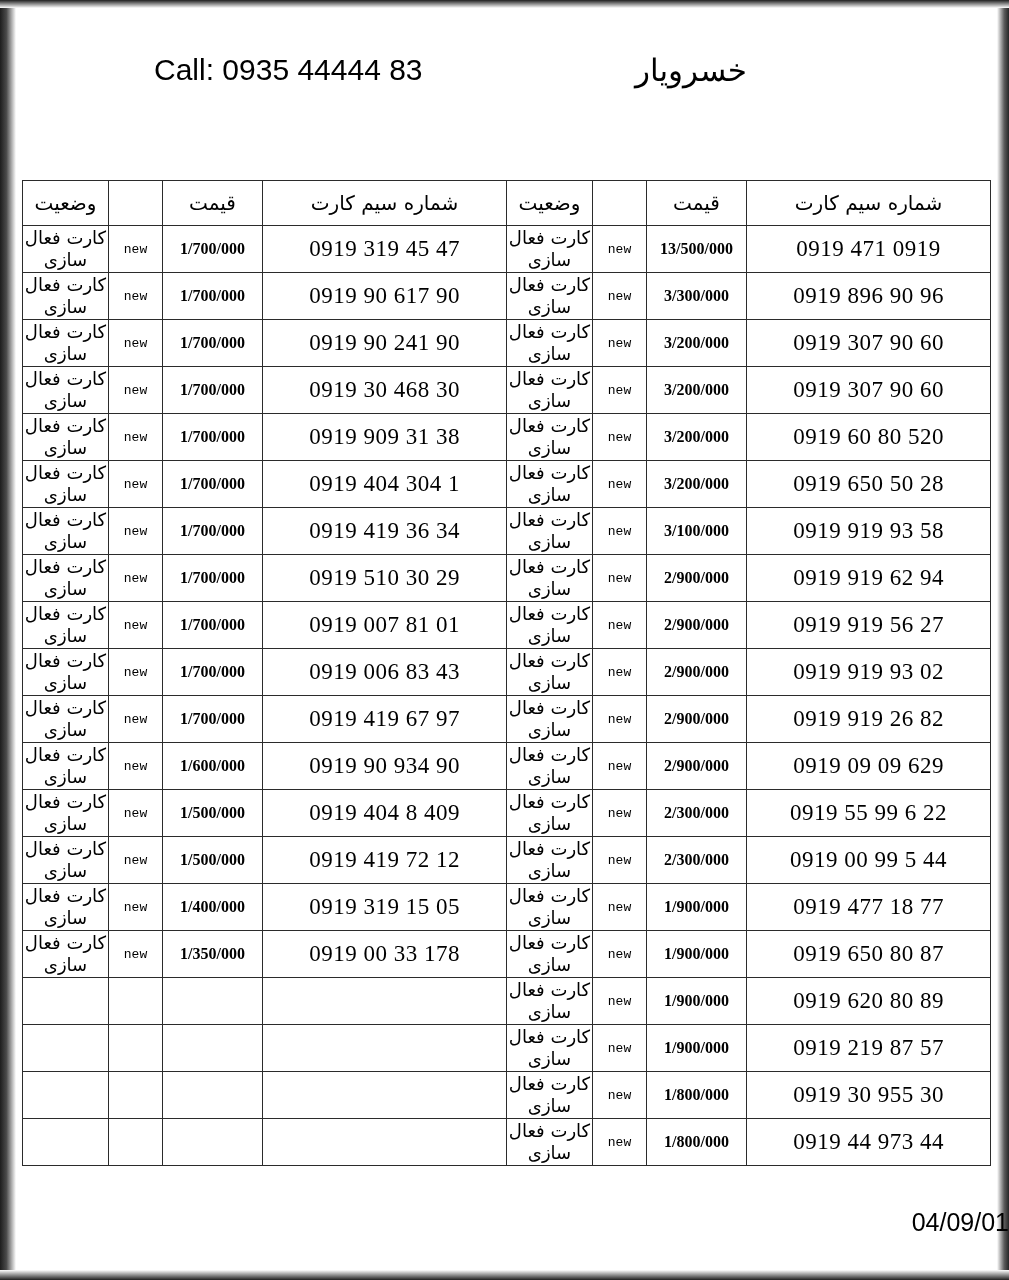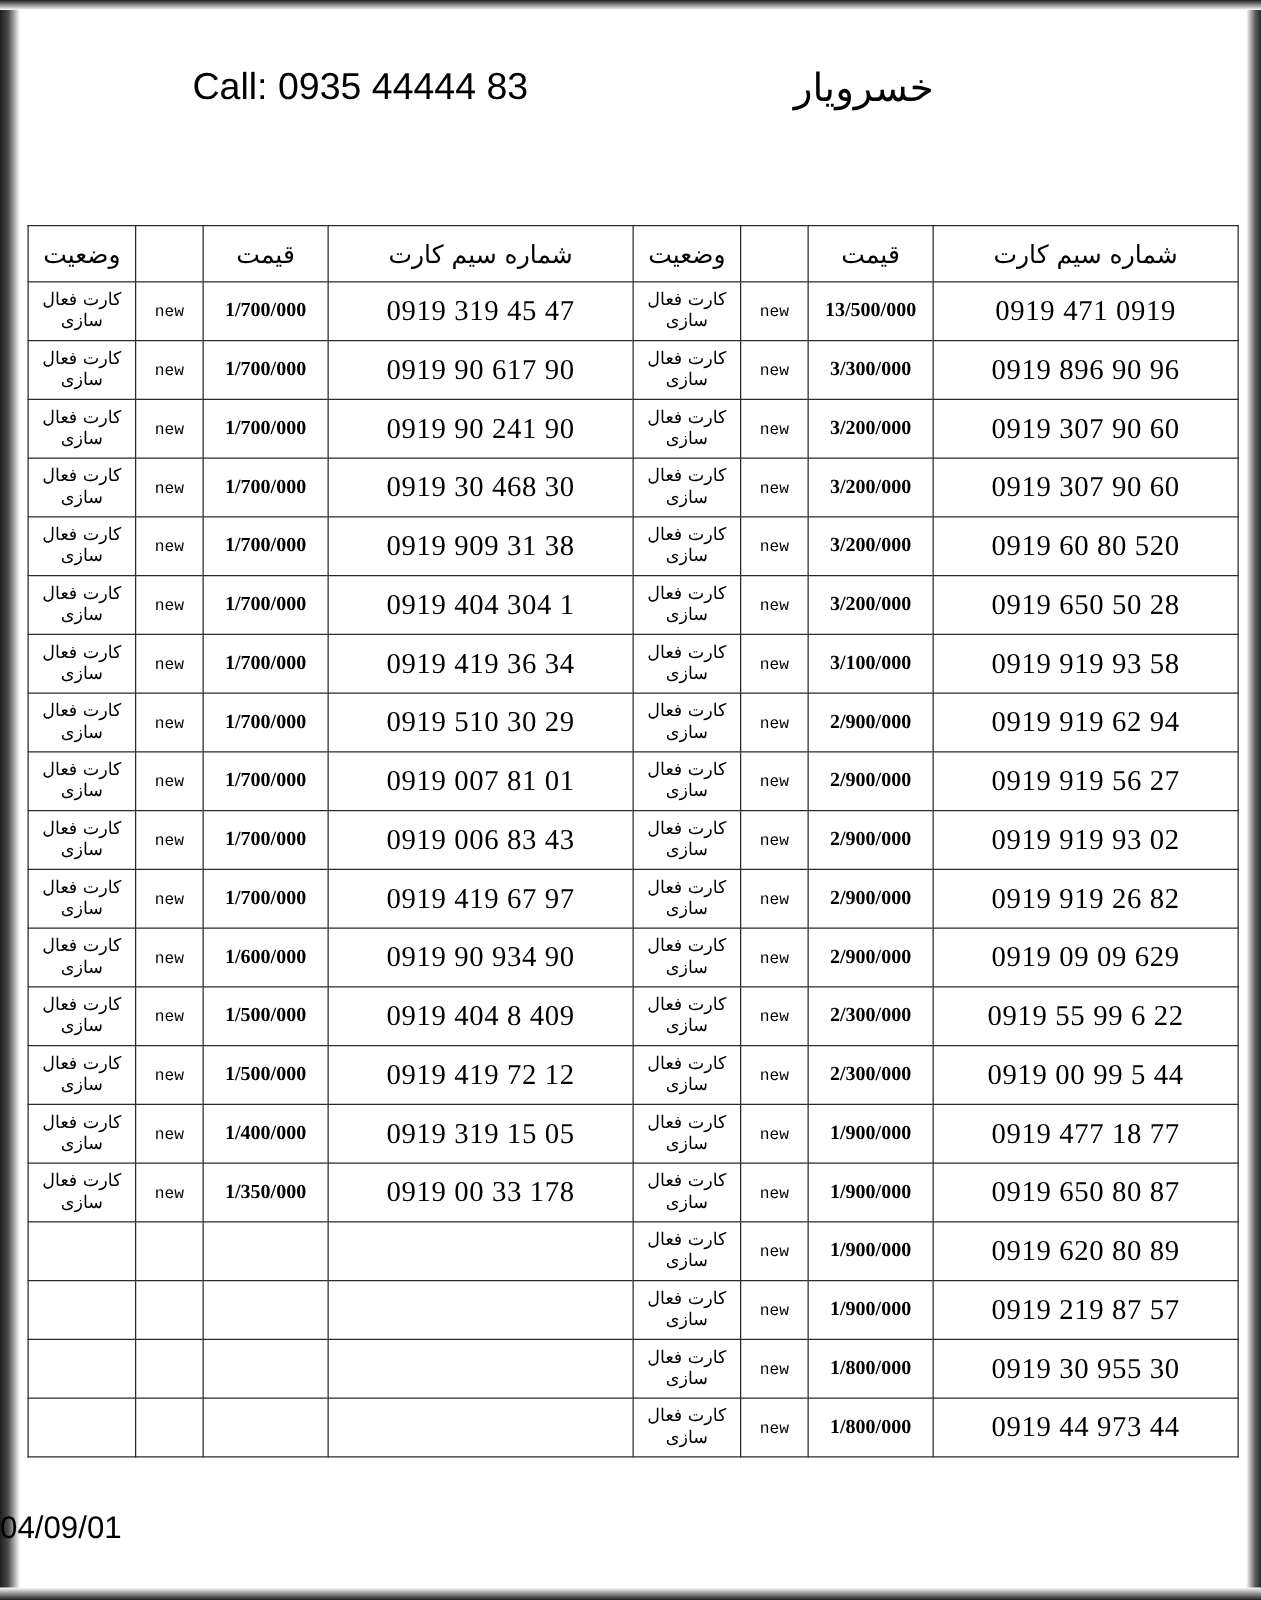--- a/index.html
+++ b/index.html
@@ -112,37 +112,37 @@
     font-family: "Liberation Serif", serif;
     direction: ltr;
     font-weight: bold;
   }
   .c-new {
     font-size: 13px;
     font-family: Liberation Mono, monospace;
     direction: ltr;
   }
   .c-status {
-    font-size: 14px;
+    font-size: 18px;
     font-family: "DejaVu Sans", "Liberation Sans", sans-serif;
     line-height: 1.25;
     padding: 2px 4px;
   }
   
   col.w-num { width: 244px; }
   col.w-price { width: 100px; }
   col.w-new { width: 54px; }
   col.w-status { width: 86px; }
 
   .footer-date {
     position: absolute;
     top: 1208px;
     left: 0;
     right: 0;
-    text-align: left;
+    text-align: right;
     font-size: 25px;
     font-family: "Liberation Sans", sans-serif;
     direction: ltr;
   }
 </style>
 </head>
 <body>
 
 <div class="page">
   <div class="edge-left"></div>

